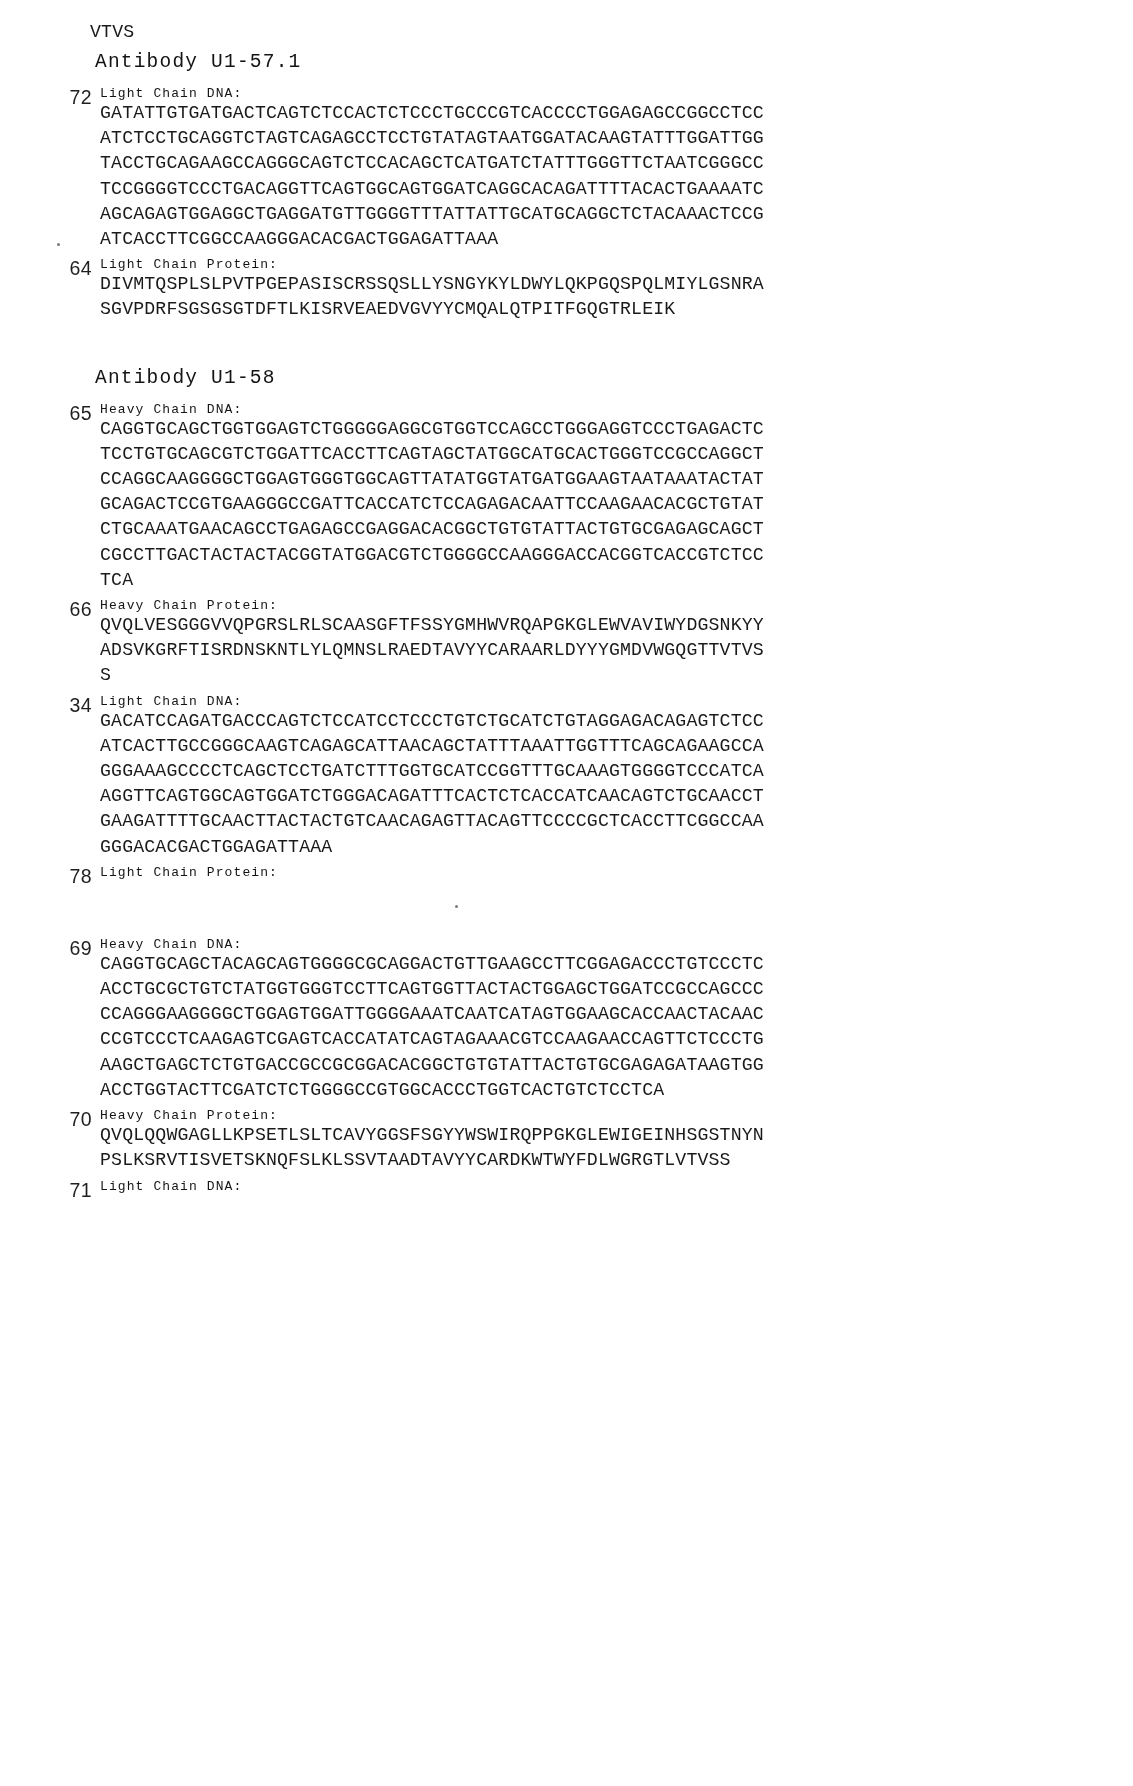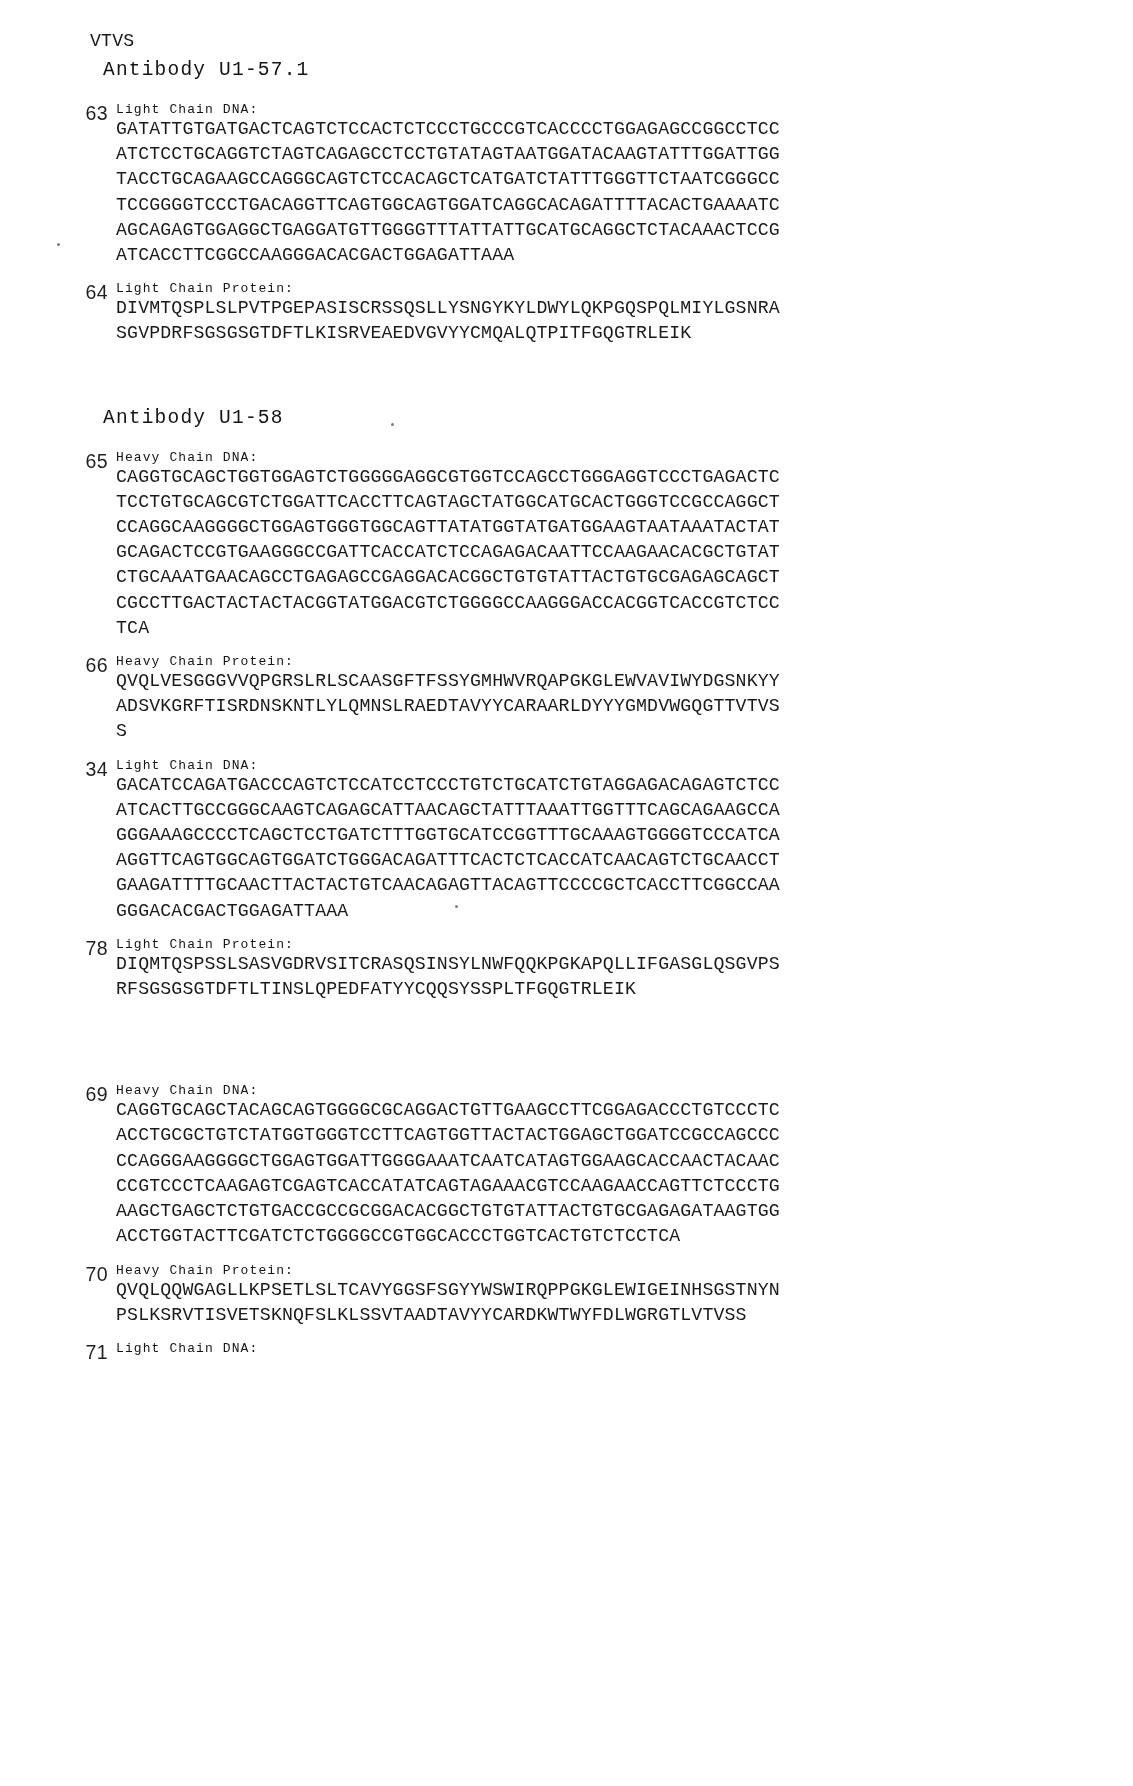--- a/index.html
+++ b/index.html
@@ -30,27 +30,27 @@
   }
 
   
   .toprow {
     position: relative;
     height: 46px;
   }
   .toprow .seqtext {
     position: absolute;
     left: 90px;
-    top: 29px;
+    top: 20px;
   }
 
   
   .block {
     position: relative;
-    margin: 13px;
+    margin: 5px;
     padding: 0;
   }
   .numcol {
     position: absolute;
     left: 44px;
     width: 38px;
     text-align: right;
     font-family: "Liberation Sans", sans-serif;
     font-size: 19.5px;
     color: #1f1f1f;
@@ -102,21 +102,21 @@
 
     <div class="toprow">
       <div class="seqtext" style="margin-left:0">VTVS</div>
     </div>
 
     <div class="block">
       <div class="antibody-title">Antibody U1-57.1</div>
       <div class="gap-sm"></div>
 
       <div class="block">
-        <div class="numcol">63</div>
+        <div class="numcol">72</div>
         <div class="heading">Light Chain DNA:</div>
         <div class="seqtext">GATATTGTGATGACTCAGTCTCCACTCTCCCTGCCCGTCACCCCTGGAGAGCCGGCCTCC
 ATCTCCTGCAGGTCTAGTCAGAGCCTCCTGTATAGTAATGGATACAAGTATTTGGATTGG
 TACCTGCAGAAGCCAGGGCAGTCTCCACAGCTCATGATCTATTTGGGTTCTAATCGGGCC
 TCCGGGGTCCCTGACAGGTTCAGTGGCAGTGGATCAGGCACAGATTTTACACTGAAAATC
 AGCAGAGTGGAGGCTGAGGATGTTGGGGTTTATTATTGCATGCAGGCTCTACAAACTCCG
 ATCACCTTCGGCCAAGGGACACGACTGGAGATTAAA</div>
       </div>
 
       <div class="block">
@@ -160,22 +160,20 @@
 ATCACTTGCCGGGCAAGTCAGAGCATTAACAGCTATTTAAATTGGTTTCAGCAGAAGCCA
 GGGAAAGCCCCTCAGCTCCTGATCTTTGGTGCATCCGGTTTGCAAAGTGGGGTCCCATCA
 AGGTTCAGTGGCAGTGGATCTGGGACAGATTTCACTCTCACCATCAACAGTCTGCAACCT
 GAAGATTTTGCAACTTACTACTGTCAACAGAGTTACAGTTCCCCGCTCACCTTCGGCCAA
 GGGACACGACTGGAGATTAAA</div>
       </div>
 
       <div class="block">
         <div class="numcol">78</div>
         <div class="heading">Light Chain Protein:</div>
-        <div class="seqtext">DIQMTQSPSSLSASVGDRVSITCRASQSINSYLNWFQQKPGKAPQLLIFGASGLQSGVPS
-RFSGSGSGTDFTLTINSLQPEDFATYYCQQSYSSPLTFGQGTRLEIK</div>
       </div>
     </div>
 
     <div class="gap-lg"></div>
 
     <div class="block">
       <div class="gap-sm"></div>
 
       <div class="block">
         <div class="numcol">69</div>

